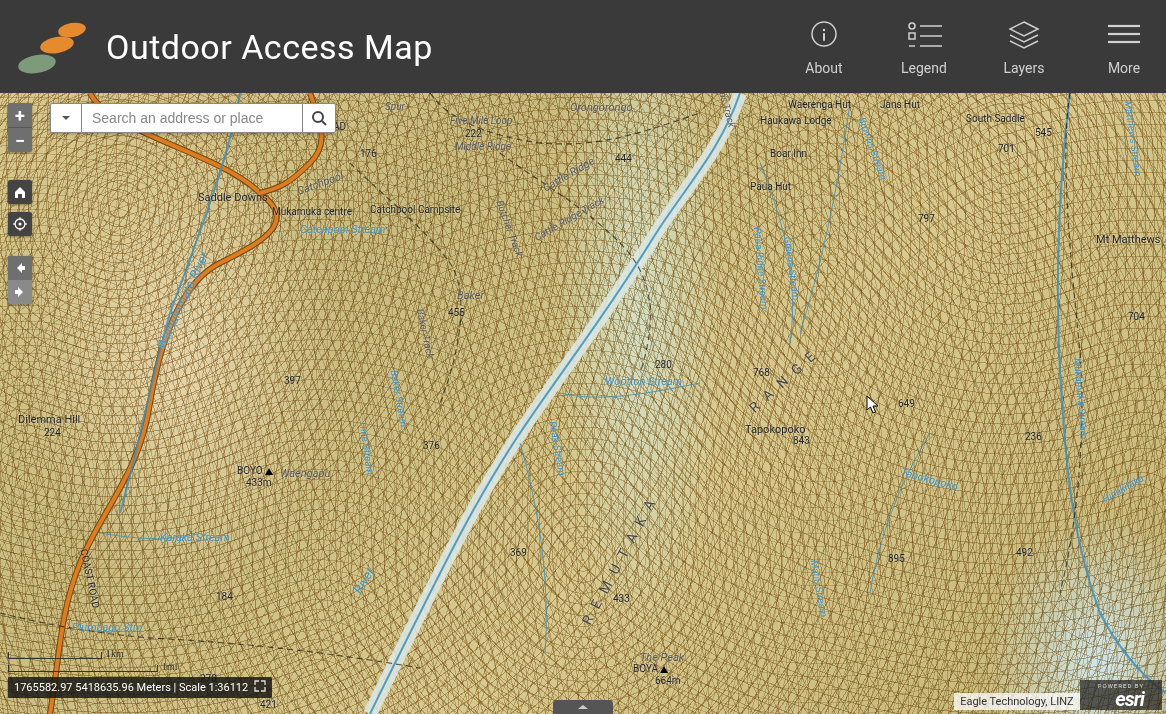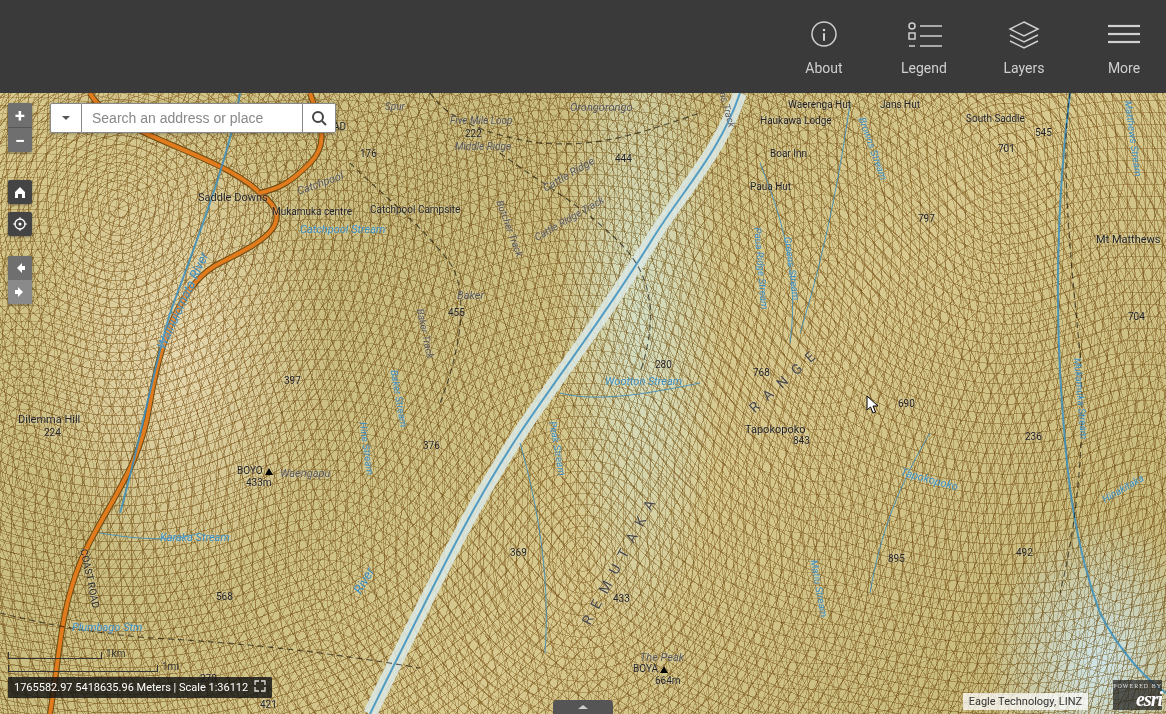--- a/index.html
+++ b/index.html
@@ -111,21 +111,21 @@
   .search .go {
     width:32px;background:#fff;border:1px solid #888;border-radius:0 2px 2px 0;
     display:flex;align-items:center;justify-content:center;cursor:pointer;
   }
   .search .go svg{width:16px;height:16px;stroke:#444;fill:none;stroke-width:2;}
 
   
   .scalebar {
     position:absolute; left:8px; bottom:42px; z-index:40;
     display:flex;flex-direction:column;align-items:flex-start;gap:2px;
-    font-size:10px;color:#333;
+    font-size:10px;color:#333;font-family:Liberation Serif, serif;
   }
   .scalebar .bar { height:6px;border:1px solid #333;border-top:none;}
   .scalebar .row { display:flex;align-items:flex-end;gap:4px;}
 
   
   .coord {
     position:absolute; left:8px; bottom:16px; z-index:40;
     background:rgba(20,20,20,.82); color:#fff; font-size:11px;
     padding:3px 6px; display:flex;align-items:center;gap:6px;
     border-radius:1px;
@@ -137,40 +137,48 @@
   .drawer {
     position:absolute; bottom:0; left:50%; transform:translateX(-50%);
     width:60px;height:14px;background:#555;border-radius:4px 4px 0 0;
     display:flex;align-items:center;justify-content:center;cursor:pointer;z-index:40;
   }
   .drawer svg{width:12px;height:8px;fill:#ccc;}
 
   
   .attrib {
     position:absolute; right:4px; bottom:4px; z-index:40;
-    display:flex;align-items:flex-end;gap:25px;font-size:11px;color:#333;
+    display:flex;align-items:flex-end;gap:0;font-size:11px;color:#333;
   }
   .attrib .txt { background:rgba(255,255,255,.75); padding:2px 6px; }
   .esri {
-    background:rgba(30,30,30,.7); color:#fff; padding:3px 0 1px;
-    display:flex;flex-direction:column;align-items:flex-end;line-height:1;font-family:Liberation Serif, serif;
+    background:rgba(30,30,30,.7); color:#fff; padding:3px 18px 1px;
+    display:flex;flex-direction:column;align-items:flex-end;line-height:1;
   }
   .esri .pow { font-size:6px; letter-spacing:1px; opacity:.8;}
   .esri .brand { font-size:20px; font-weight:bold; font-style:italic; letter-spacing:-1px;}
 
   
   .cursor {
     position:absolute; z-index:60; pointer-events:none;
     width:14px;height:20px;
   }
 </style>
 </head>
 <body>
 
 <div class="header">
+  <div class="logo">
+    <div class="logo-mark">
+      <div class="blob b1"></div>
+        <div class="blob b2"></div>
+        <div class="blob b3"></div>
+    </div>
+    <div class="app-title">Outdoor Access Map</div>
+  </div>
   <div class="header-icons">
     <div class="header-icon">
       <svg viewBox="0 0 40 32">
           <circle cx="20" cy="16" r="12"></circle>
           <line x1="20" y1="12" x2="20" y2="12" stroke-linecap="round" stroke-width="2.5"></line>
           <line x1="20" y1="16" x2="20" y2="22" stroke-linecap="round" stroke-width="2"></line>
         </svg>
       <span>About</span>
     </div>
     <div class="header-icon">
@@ -283,38 +291,38 @@
   <div class="lbl blue tiny" style="left:340px; top:350px; transform:rotate(82deg);">Hine  Stream</div>
   <div class="lbl blue tiny" style="left:1100px; top:390px; transform:rotate(-30deg);">Hinakitaka</div>
 
   <div class="lbl tiny" style="left:44px; top:334px;">224</div>
   <div class="lbl tiny" style="left:360px; top:55px;">176</div>
   <div class="lbl tiny" style="left:465px; top:35px;">222</div>
   <div class="lbl tiny" style="left:615px; top:60px;">444</div>
   <div class="lbl tiny" style="left:448px; top:214px;">455</div>
   <div class="lbl tiny" style="left:246px; top:384px;">433m</div>
   <div class="lbl tiny" style="left:284px; top:282px;">397</div>
-  <div class="lbl tiny" style="left:216px; top:498px;">568</div>
+  <div class="lbl tiny" style="left:216px; top:498px;">184</div>
   <div class="lbl tiny" style="left:200px; top:580px;">270</div>
   <div class="lbl tiny" style="left:655px; top:266px;">280</div>
   <div class="lbl tiny" style="left:510px; top:454px;">369</div>
   <div class="lbl tiny" style="left:260px; top:606px;">421</div>
   <div class="lbl tiny" style="left:613px; top:500px;">433</div>
   <div class="lbl tiny" style="left:423px; top:347px;">376</div>
   <div class="lbl tiny" style="left:655px; top:582px;">664m</div>
   <div class="lbl tiny" style="left:753px; top:274px;">768</div>
   <div class="lbl tiny" style="left:918px; top:120px;">797</div>
   <div class="lbl tiny" style="left:1128px; top:218px;">704</div>
   <div class="lbl tiny" style="left:1035px; top:34px;">545</div>
   <div class="lbl tiny" style="left:998px; top:50px;">701</div>
   <div class="lbl tiny" style="left:1025px; top:338px;">236</div>
   <div class="lbl tiny" style="left:888px; top:460px;">895</div>
   <div class="lbl tiny" style="left:1016px; top:454px;">492</div>
   <div class="lbl tiny" style="left:793px; top:342px;">843</div>
-  <div class="lbl tiny" style="left:898px; top:305px;">690</div>
+  <div class="lbl tiny" style="left:898px; top:305px;">649</div>
   <div class="lbl tiny" style="left:237px; top:372px;"><span>BOYO</span><span class="tri"></span></div>
   <div class="lbl tiny" style="left:633px; top:570px;"><span>BOYA</span><span class="tri"></span></div>
 
   <svg class="cursor" style="left:866px; top:302px;" viewBox="0 0 14 20">
       <path d="M1 1 L1 15 L4.5 12 L7 18 L9.5 17 L7 11 L12 11 Z" fill="#fff" stroke="#000" stroke-width="1"></path>
     </svg>
 </div>
 
 <div class="ctl zoom">
   <div>+</div>

